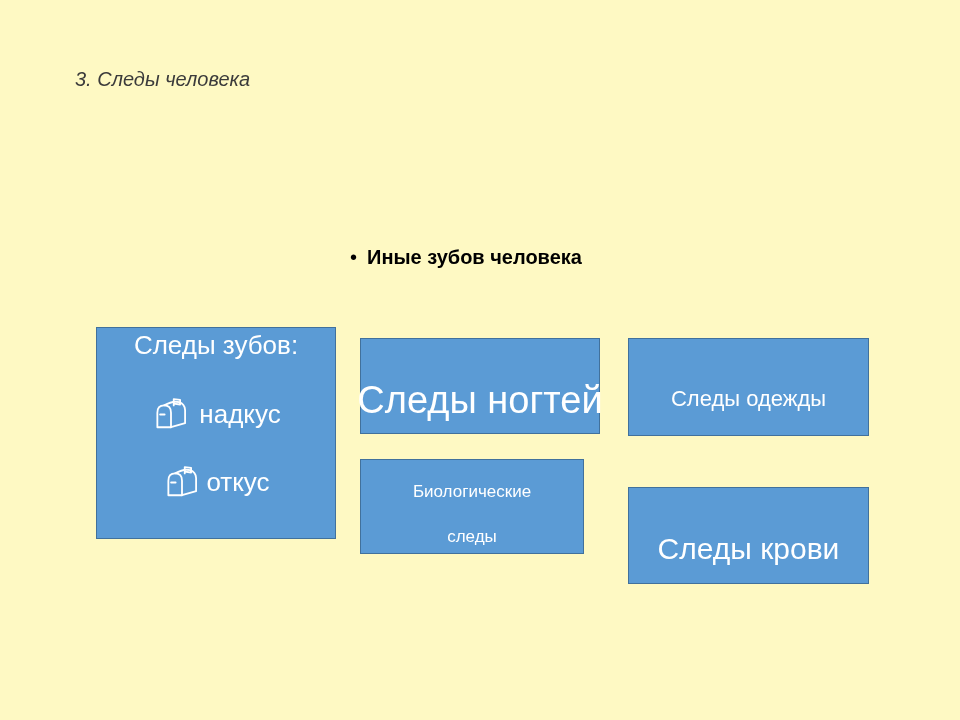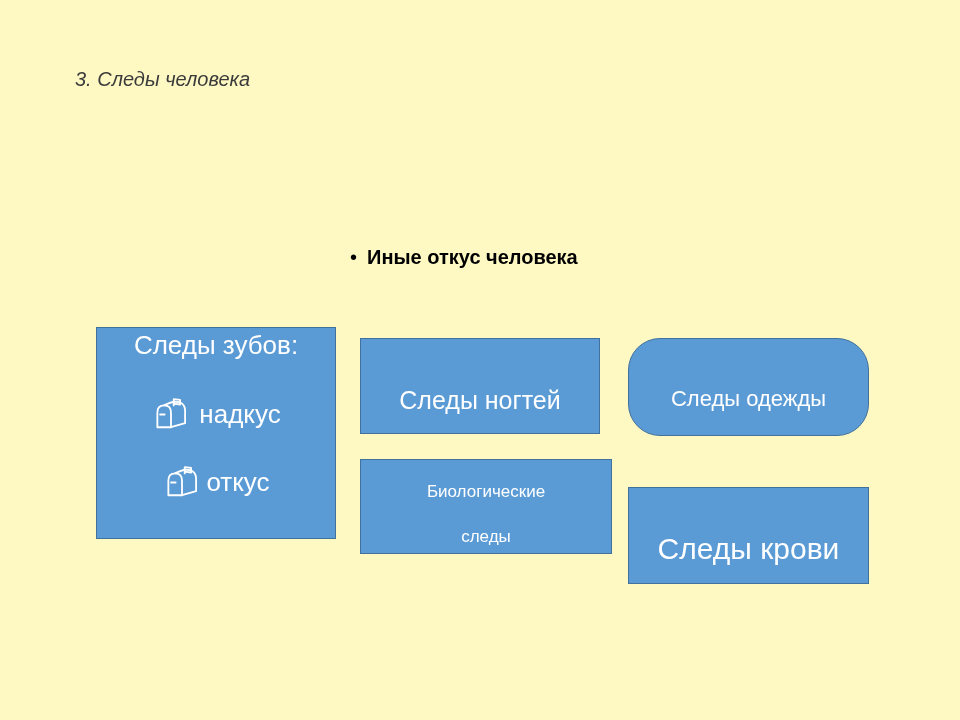--- a/index.html
+++ b/index.html
@@ -74,40 +74,39 @@
   .mailbox-svg { flex: 0 0 auto; }
   .box-nails {
     left: 360px;
     top: 338px;
     width: 240px;
     height: 96px;
     display: flex;
     align-items: center;
     justify-content: center;
     padding-top: 28px;
-    font-size: 25px;
+    font-size: 38px;
     white-space: nowrap;
   }
   .box-clothing {
     left: 628px;
     top: 338px;
     width: 241px;
     height: 98px;
     display: flex;
     align-items: center;
     justify-content: center;
     padding-top: 24px;
     font-size: 22px;
     white-space: nowrap;
-    border-radius: 32px;
   }
   .box-biological {
     left: 360px;
     top: 459px;
-    width: 252px;
+    width: 224px;
     height: 95px;
     display: flex;
     flex-direction: column;
     align-items: center;
     justify-content: center;
     padding-top: 14px;
     font-size: 17px;
     text-align: center;
   }
   .bio-line {
@@ -130,21 +129,21 @@
 </style>
 </head>
 <body>
 
 <div class="slide">
 
   <div class="slide-title">3. Следы человека</div>
 
   <div class="subtitle-line">
     <span class="subtitle-bullet">•</span>
-    <span class="subtitle-text">Иные откус человека</span>
+    <span class="subtitle-text">Иные зубов человека</span>
   </div>
 
   <div class="box box-teeth">
     <div class="teeth-heading">Следы зубов:</div>
 
     <div class="teeth-item first">
       <svg class="mailbox-svg" width="40" height="35" viewBox="0 0 44 38" fill="none" stroke="#ffffff" stroke-width="2" stroke-linejoin="round" stroke-linecap="round">
         <path d="M7,33 L7,17 Q7,9 14.5,9 Q22,9 22,17 L22,33 Z"></path>
         <path d="M14.5,9 Q24,3.5 31,5.5 Q37,7.5 37.5,14 L37.5,28.5 L22,33"></path>
         <path d="M25,9 L25,2 L32,3 L32,8 L25,7"></path>

